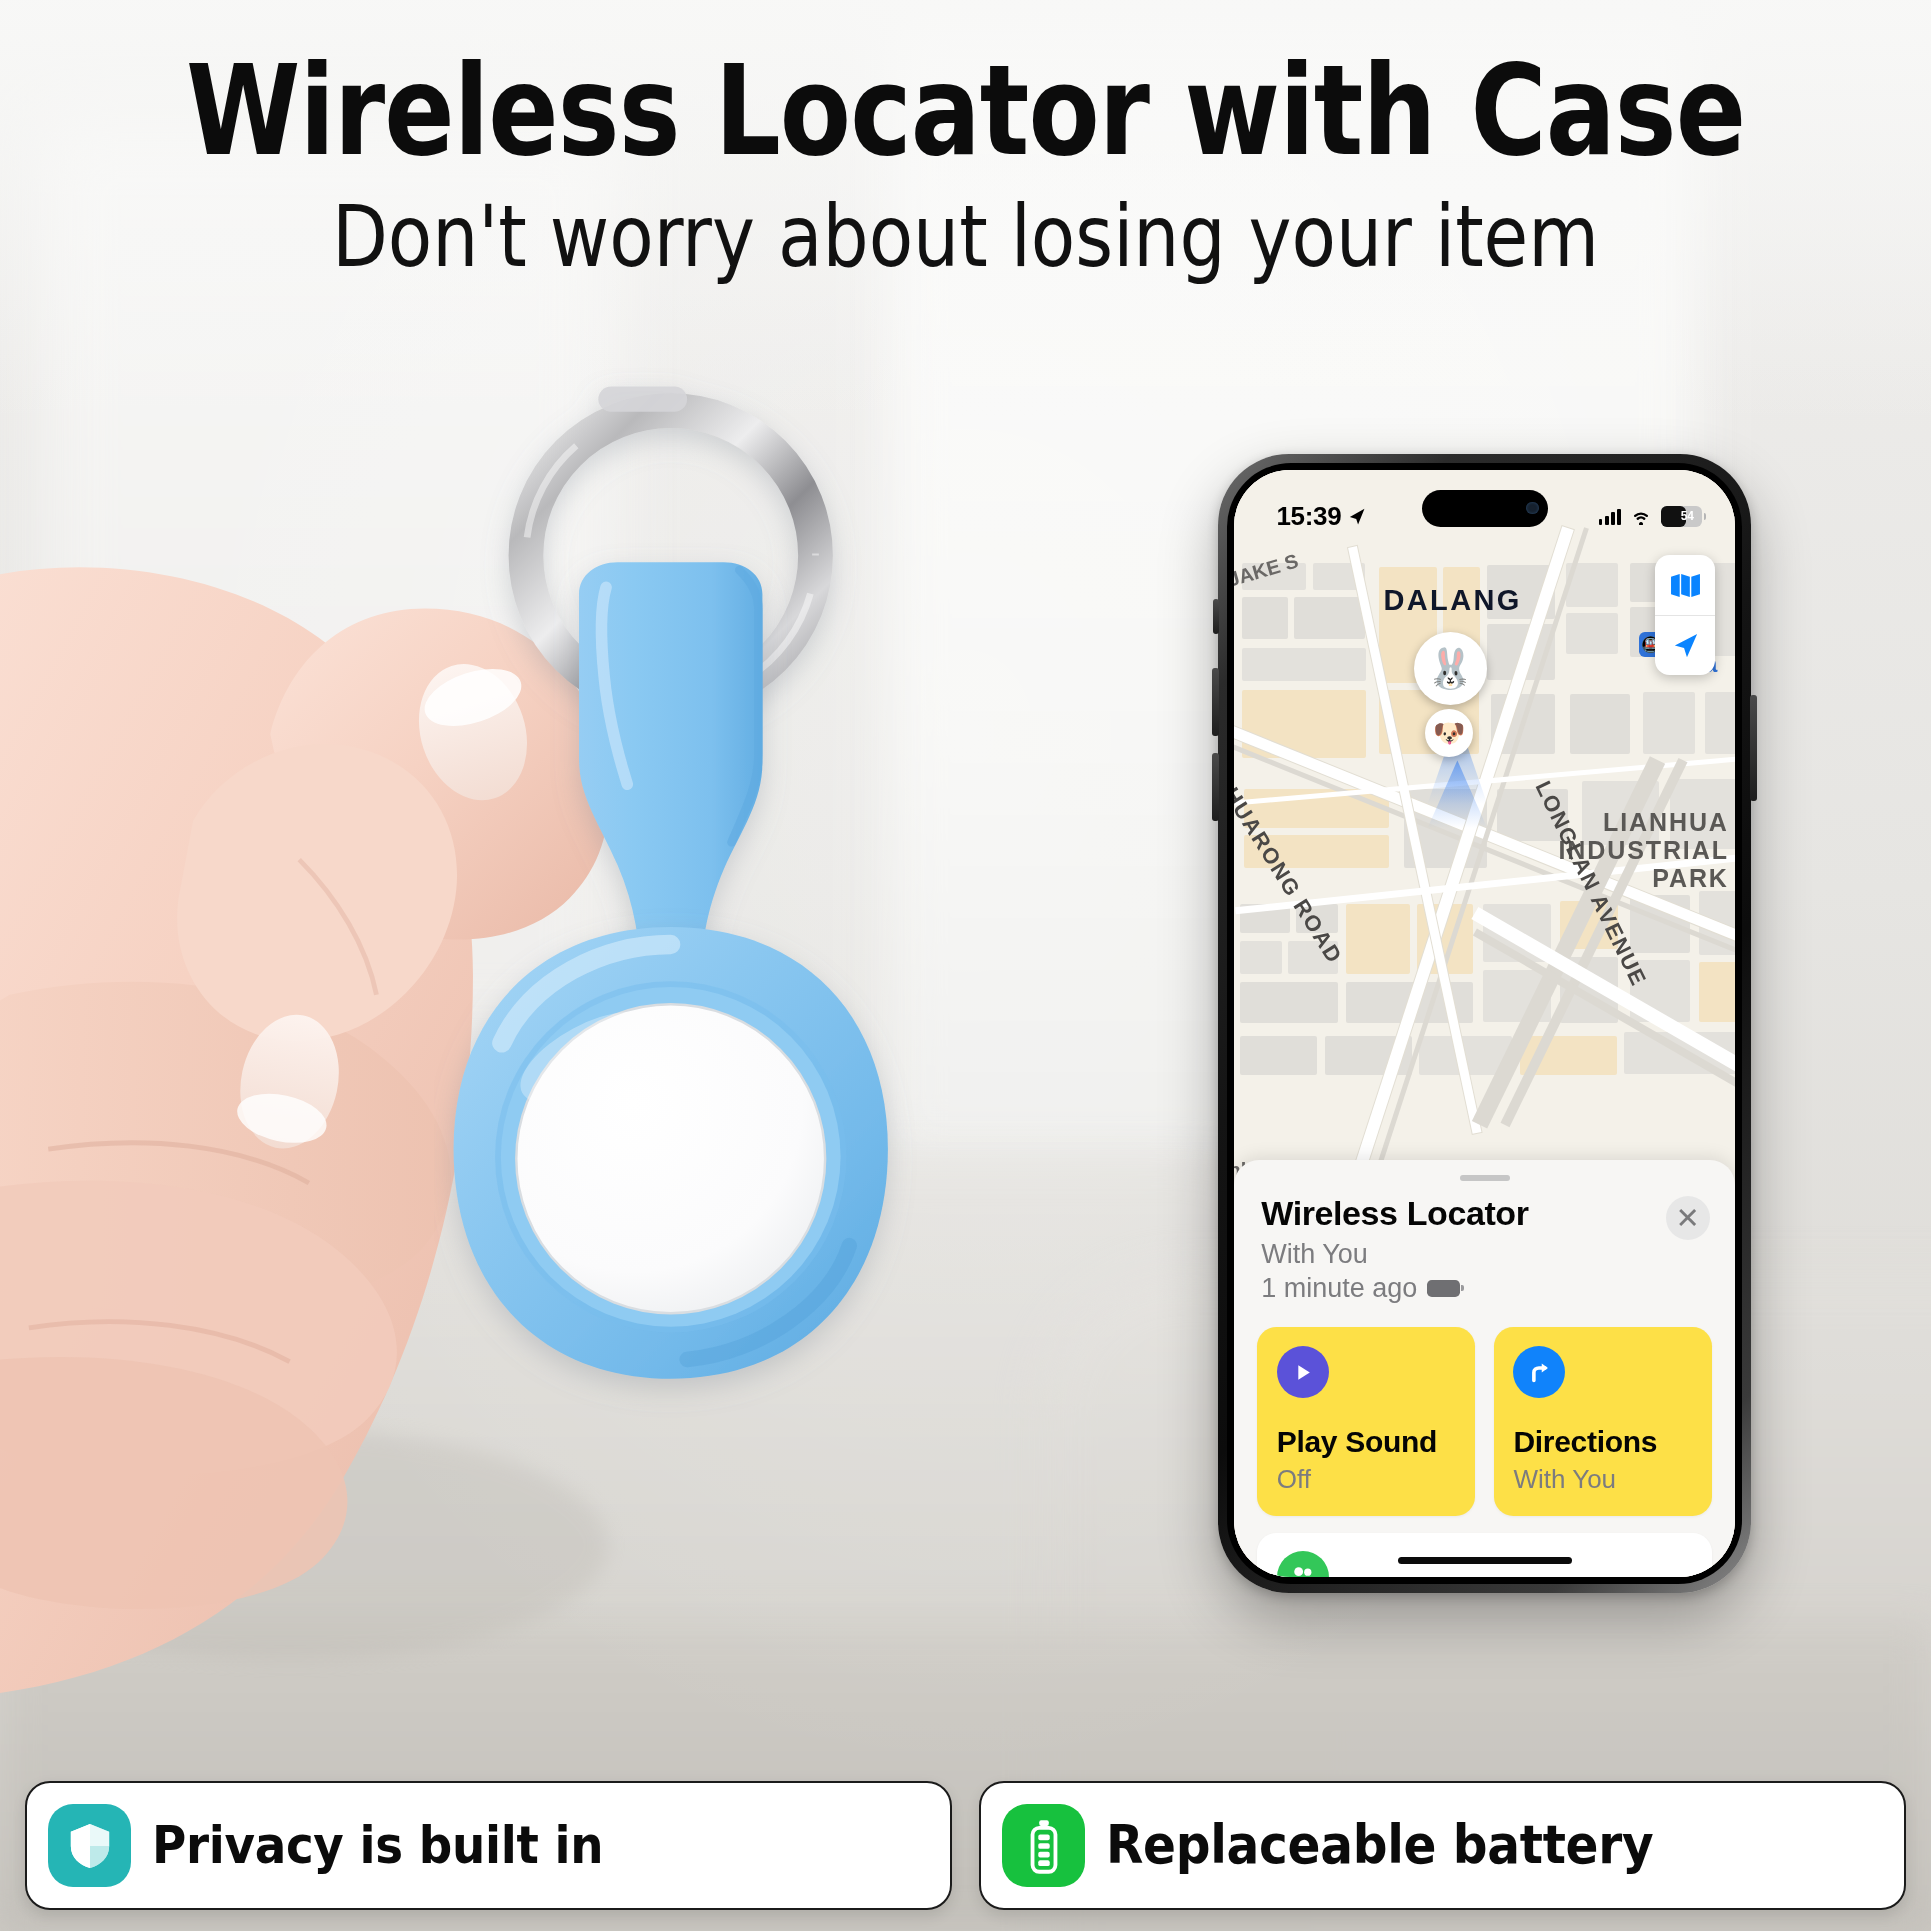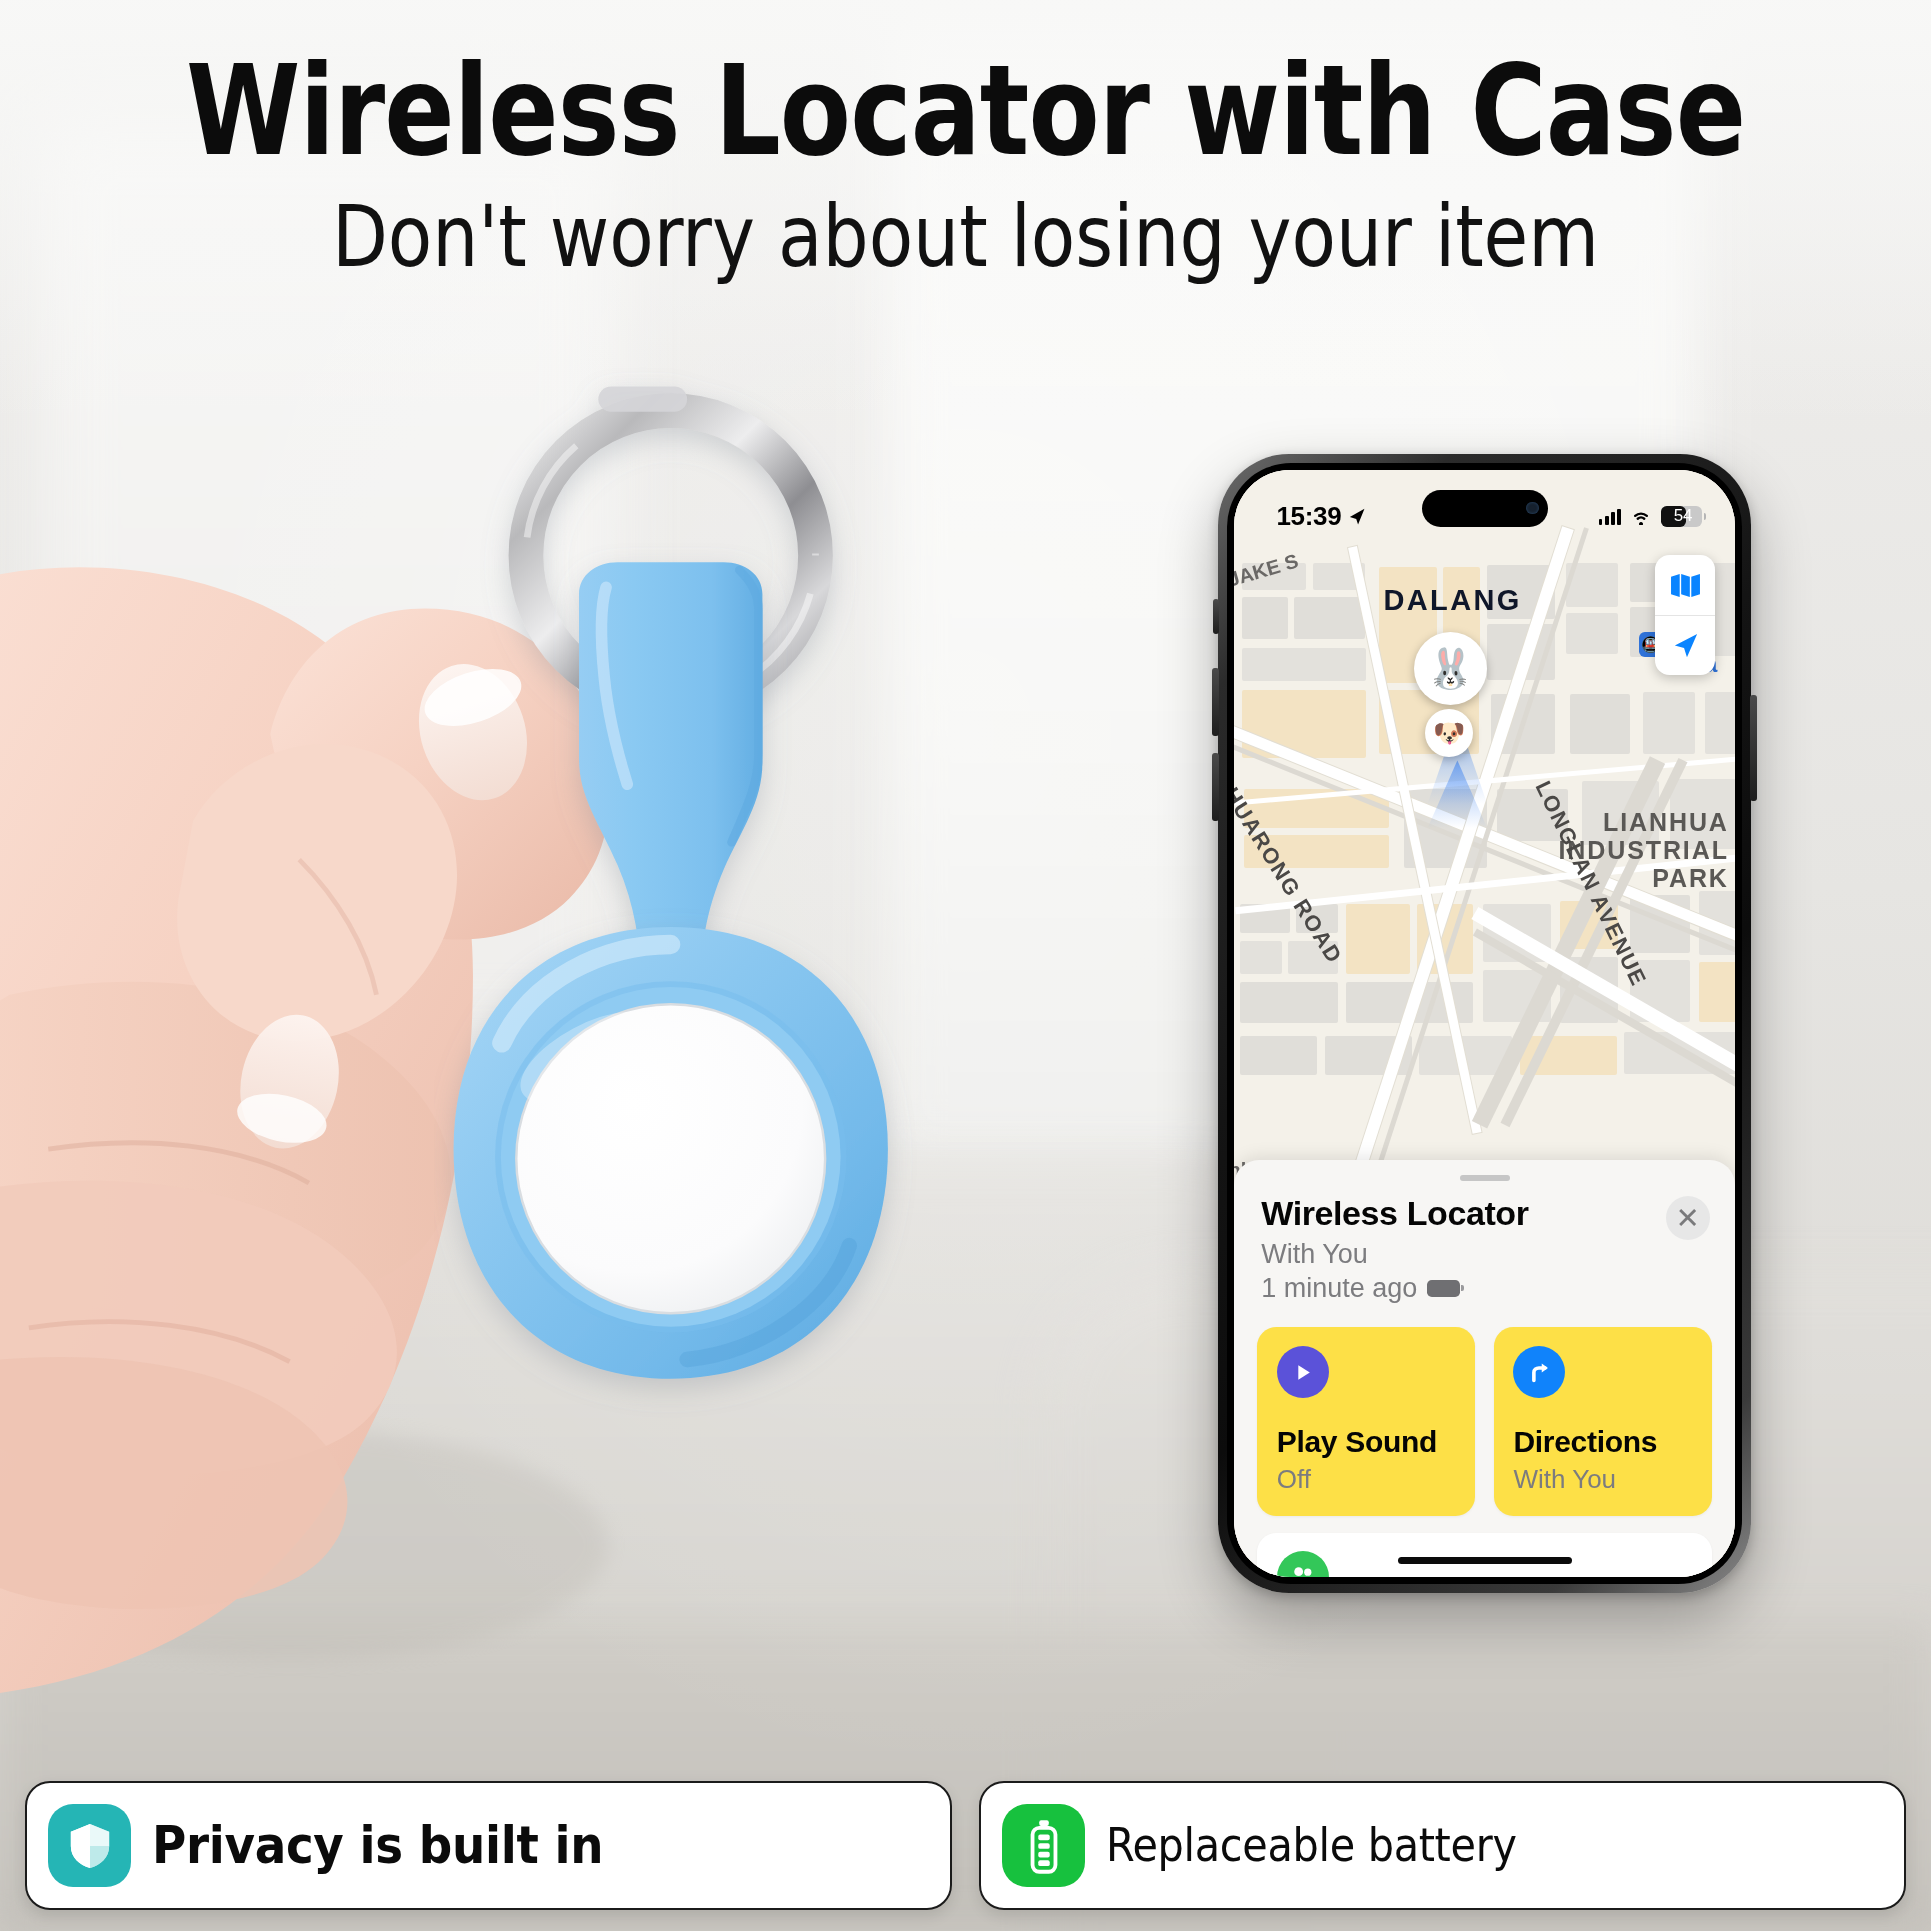--- a/index.html
+++ b/index.html
@@ -113,21 +113,21 @@
   .bars{ display:flex; align-items:flex-end; gap:2.4px; height:17.4px; }
   .bars i{ display:block; width:3.9px; background:#000; border-radius:1px; }
   .bars i:nth-child(1){ height:5.8px; } .bars i:nth-child(2){ height:8.7px; }
   .bars i:nth-child(3){ height:12.6px; } .bars i:nth-child(4){ height:16.4px; }
   .batt{
     width:41px; height:21px; border-radius:5.8px; background:#c9c9c9; position:relative;
     display:flex; align-items:center;
   }
   .batt::after{ content:""; position:absolute; right:-4.8px; top:6.8px; width:2.9px; height:7.7px; background:#b5b5b5; border-radius:0 1.9px 1.9px 0; }
   .batt-fill{ position:absolute; left:0; top:0; height:100%; width:62%; background:#111; border-radius:5.8px; }
-  .batt-num{ position:relative; z-index:2; color:#fff; font-size:17px; font-weight:400; padding-left:13px; }
+  .batt-num{ position:relative; z-index:2; color:#fff; font-size:12px; font-weight:700; padding-left:20px; }
   .notch{
     position:absolute; top:19.3px; left:50%; transform:translateX(-50%);
     width:126px; height:37px; background:#000; border-radius:19.3px; z-index:9;
     display:flex; align-items:center; justify-content:flex-end; padding-right:8.7px;
   }
   .cam{ width:12.6px; height:12.6px; border-radius:50%; background:#16212e; box-shadow:inset 0 0 2.9px #2a4a6e; }
 
   
   .map{ position:absolute; inset:0; background:#f2efe7; overflow:hidden; }
   .map-land{ position:absolute; inset:0; background:#f4f1e9; }
@@ -227,21 +227,21 @@
     display:flex; align-items:center; gap:21px; padding:19.3px 21px; min-height:129px;
     box-shadow:0 5.8px 13.5px rgba(0,0,0,.10);
   }
   .badge-txt{
     font-family:"Liberation Sans Narrow","DejaVu Sans Condensed","Liberation Sans",sans-serif;
     color:#0b0b0b; line-height:1.06;
   }
   .bt-small{ font-size:39px; font-weight:700; }
   .bt-big{ font-size:60px; font-weight:700; letter-spacing:-0.5px; }
   .bt-one{ font-size:52px; font-weight:700; letter-spacing:-0.3px; }
-  .bt-two{ font-size:46px; font-weight:400; line-height:1.12; letter-spacing:-0.3px; }
+  .bt-two{ font-size:54px; font-weight:700; line-height:1.12; letter-spacing:-0.3px; }
   .ic-sq{ width:83px; height:83px; border-radius:25px; flex:0 0 auto; display:flex; align-items:center; justify-content:center; }
   .ic-teal{ background:#25b5b5; }
   .ic-green{ background:#17c13e; }
 </style>
 </head>
 <body>
 
 <div id="scene">
 
   <div class="bg-base"></div>

